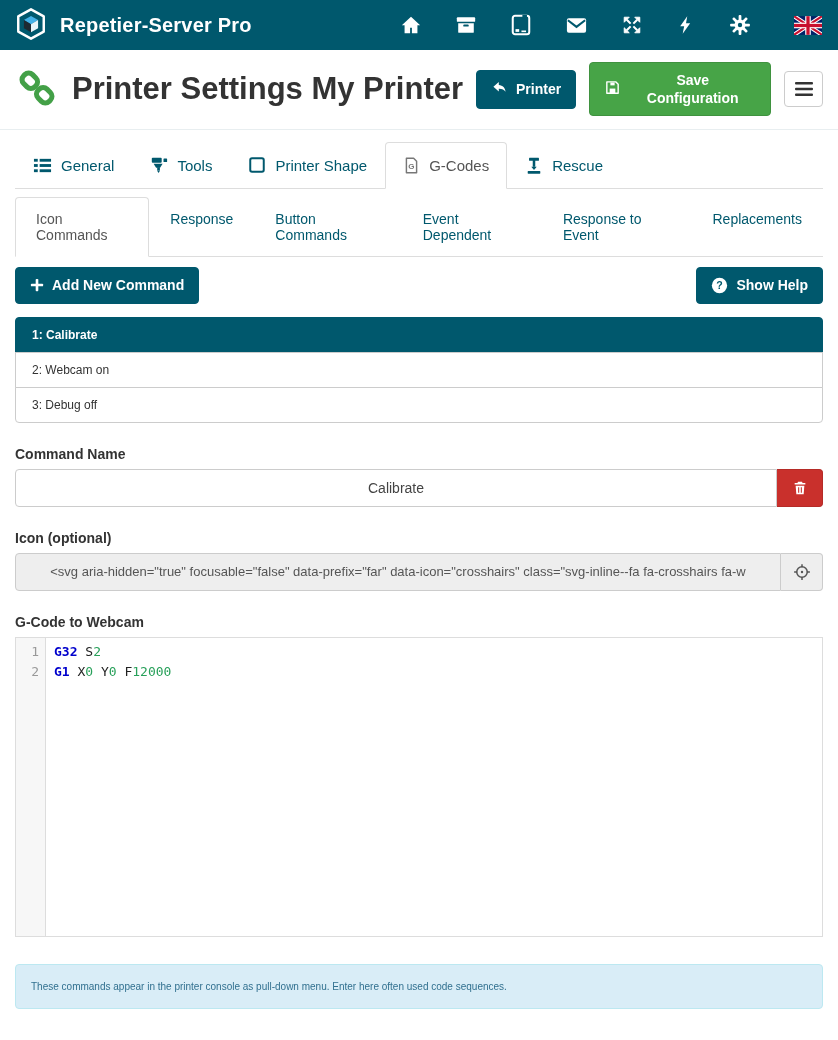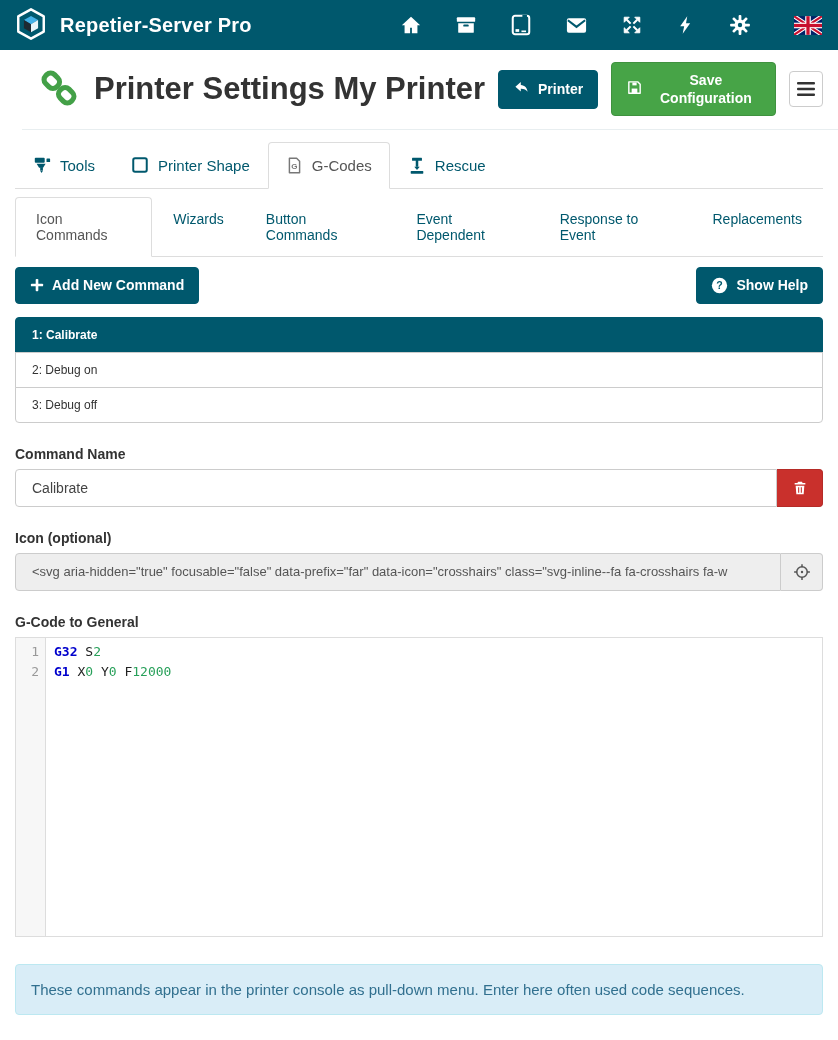--- a/index.html
+++ b/index.html
@@ -8,21 +8,21 @@
 
   
   .navbar { height: 50px; background: #00586d; display: flex; align-items: center; padding: 0 14px; }
   .brand { display: flex; align-items: center; gap: 12px; }
   .brand-name { color: #fff; font-size: 20px; font-weight: 600; letter-spacing: .2px; }
   .nav-icons { margin-left: auto; display: flex; align-items: center; gap: 33px; padding-right: 2px; }
   .nav-icons .nicon { display: flex; align-items: center; cursor: pointer; }
   .flag-wrap { margin-left: 10px; }
 
   
-  .page-header { display: flex; align-items: center; gap: 13px; padding: 12px 15px 13px; border-bottom: 1px solid #e8eef0; margin-left: 22px; }
+  .page-header { display: flex; align-items: center; gap: 13px; padding: 12px 15px 13px; border-bottom: 1px solid #e8eef0; }
   .page-title { font-size: 31px; font-weight: 700; color: #333; white-space: nowrap; }
   .btn { display: inline-flex; align-items: center; gap: 8px; border: 1px solid transparent; border-radius: 4px;
          font-size: 14px; font-weight: 600; padding: 8px 14px; cursor: pointer; font-family: inherit; line-height: 1.3; }
   .btn-teal { background: #00586d; border-color: #00586d; color: #fff; }
   .btn-green { background: #47a447; border-color: #3f923f; color: #fff; }
   .btn-menu { background: #fff; border: 1px solid #ccc; border-radius: 4px; width: 39px; height: 36px;
               margin-left: auto; display: flex; align-items: center; justify-content: center; cursor: pointer; }
 
   
   .content { padding: 0 15px; }
@@ -43,40 +43,40 @@
   .list-group { margin-top: 13px; border-radius: 4px; }
   .list-item { border: 1px solid #ccc; padding: 10px 16px; font-size: 12px; background: #fff; cursor: pointer; margin-top: -1px; }
   .list-item:first-child { border-top-left-radius: 4px; border-top-right-radius: 4px; margin-top: 0; }
   .list-item:last-child { border-bottom-left-radius: 4px; border-bottom-right-radius: 4px; }
   .list-item.active { background: #00586d; border-color: #00586d; color: #fff; font-weight: 600; }
 
   
   .form-label { font-weight: 700; font-size: 14px; margin-top: 23px; margin-bottom: 7px; }
   .input-group { display: flex; width: 100%; }
   .input-group input { flex: 1; min-width: 0; height: 38px; border: 1px solid #ccc; border-radius: 4px 0 0 4px;
-                       padding: 8px 16px; font-size: 14px; color: #444; font-family: inherit; outline: none; }
+                       padding: 8px 8px; font-size: 14px; color: #444; font-family: inherit; outline: none; text-align: center; }
   .btn-delete { width: 46px; height: 38px; background: #c9302c; border: 1px solid #b52b27; border-radius: 0 4px 4px 0;
                 border-left: none; display: flex; align-items: center; justify-content: center; cursor: pointer; }
   .input-gray { background: #eee !important; color: #555 !important; font-size: 13px !important; }
   .addon { width: 42px; height: 38px; background: #eee; border: 1px solid #ccc; border-left: none;
            border-radius: 0 4px 4px 0; display: flex; align-items: center; justify-content: center; }
 
   
   .editor { border: 1px solid #ddd; height: 300px; display: flex; margin-top: 0; overflow: hidden; background: #fff; }
   .gutter { width: 30px; background: #f7f7f7; border-right: 1px solid #ddd; padding: 4px 0; flex: 0 0 auto; }
   .gutter .ln { font-family: "DejaVu Sans Mono", monospace; font-size: 13px; line-height: 20px; color: #999; text-align: right; padding-right: 6px; }
   .code-area { flex: 1; padding: 4px 0 4px 8px; }
   .code-line { font-family: "DejaVu Sans Mono", monospace; font-size: 13px; line-height: 20px; white-space: pre; }
   .tok-kw { color: #0000cc; font-weight: bold; }
   .tok-n  { color: #28a05a; }
   .tok-p  { color: #222; }
 
   
   .info-box { margin-top: 27px; background: #d9edf7; border: 1px solid #bce8f1; border-radius: 4px;
-              color: #31708f; padding: 16px 15px; font-size: 15px; }
+              color: #31708f; padding: 16px 15px; font-size: 10px; }
 </style>
 </head>
 <body>
 
 <div class="navbar">
   <div class="brand">
     <span>
       <svg viewBox="0 0 36 36" width="34" height="34">
         <path d="M18 2.5 31.5 10v16L18 33.5 4.5 26V10z" fill="none" stroke="#fff" stroke-width="2.6" stroke-linejoin="round"></path>
         <path d="M18 9.5l7.5 4.3-7.5 4.4-7.5-4.4z" fill="#45b1e8"></path>
@@ -192,20 +192,33 @@
         <rect y="11.4" width="18" height="2.6" rx="1"></rect>
     </svg>
   </button>
 </div>
 
 <div class="content">
 
   <ul class="nav-tabs">
     <li>
         <a>
+      <svg viewBox="0 0 20 20" width="19" height="19" fill="currentColor">
+            <rect x="1" y="3" width="4" height="3"></rect>
+            <rect x="7" y="3" width="12" height="3"></rect>
+            <rect x="1" y="8.5" width="4" height="3"></rect>
+            <rect x="7" y="8.5" width="12" height="3"></rect>
+            <rect x="1" y="14" width="4" height="3"></rect>
+            <rect x="7" y="14" width="12" height="3"></rect>
+          </svg>
+      <span>General</span>
+        </a>
+      </li>
+    <li>
+        <a>
       <svg viewBox="0 0 20 20" width="18" height="18" fill="currentColor">
             <rect x="2" y="2" width="11" height="5.5" rx="1"></rect>
             <rect x="15" y="2.8" width="4" height="4" rx="0.5"></rect>
             <path d="M4 8.5h10l-2.8 4.5H6.8z"></path>
             <rect x="8" y="12.5" width="3" height="3.5"></rect>
             <path d="M7.8 16h3.4L9.5 19z"></path>
           </svg>
       <span>Tools</span>
         </a>
       </li>
@@ -240,21 +253,21 @@
   </ul>
 
   <ul class="nav-tabs sub-tabs">
     <li class="active">
         <a>
           <span>Icon Commands</span>
         </a>
       </li>
     <li>
         <a>
-          <span>Wizards</span>
+          <span>Response</span>
         </a>
       </li>
     <li>
         <a>
           <span>Button Commands</span>
         </a>
       </li>
     <li>
         <a>
           <span>Event Dependent</span>
@@ -285,21 +298,21 @@
       <svg viewBox="0 0 20 20" width="17" height="17">
           <circle cx="10" cy="10" r="9" fill="#fff"></circle>
           <text x="10" y="14.4" text-anchor="middle" font-size="12.5" font-weight="bold" fill="#00586d" font-family="Liberation Sans, sans-serif">?</text>
         </svg>
       <span>Show Help</span>
     </button>
   </div>
 
   <div class="list-group">
     <div class="list-item active">1: Calibrate</div>
-    <div class="list-item">2: Debug on</div>
+    <div class="list-item">2: Webcam on</div>
     <div class="list-item">3: Debug off</div>
   </div>
 
   <div class="form-label">Command Name</div>
   <div class="input-group">
     <input type="text" value="Calibrate" style="">
     <button class="btn-delete">
       <svg viewBox="0 0 24 24" width="16" height="18" fill="#fff">
         <path d="M9 2.5h6l.8 2H20v2.2H4V4.5h4.2z"></path>
           <path d="M5.5 8.5h13l-1 13h-11z"></path>
@@ -315,21 +328,21 @@
       <svg viewBox="0 0 24 24" width="18" height="18">
         <g stroke="#555" stroke-width="2" fill="none">
             <circle cx="12" cy="12" r="7"></circle>
             <path d="M12 1.5v4M12 18.5v4M1.5 12h4M18.5 12h4"></path>
           </g>
         <circle cx="12" cy="12" r="1.6" fill="#555"></circle>
       </svg>
     </span>
   </div>
 
-  <div class="form-label">G-Code to General</div>
+  <div class="form-label">G-Code to Webcam</div>
   <div class="editor">
     <div class="gutter">
         <div class="ln">1</div>
         <div class="ln">2</div>
       </div>
     <div class="code-area">
         <div class="code-line"><span class="tok-kw">G32</span><span class="tok-p"> S</span><span class="tok-n">2</span></div>
         <div class="code-line"><span class="tok-kw">G1</span><span class="tok-p"> X</span><span class="tok-n">0</span><span class="tok-p"> Y</span><span class="tok-n">0</span><span class="tok-p"> F</span><span class="tok-n">12000</span></div>
       </div>
   </div>

